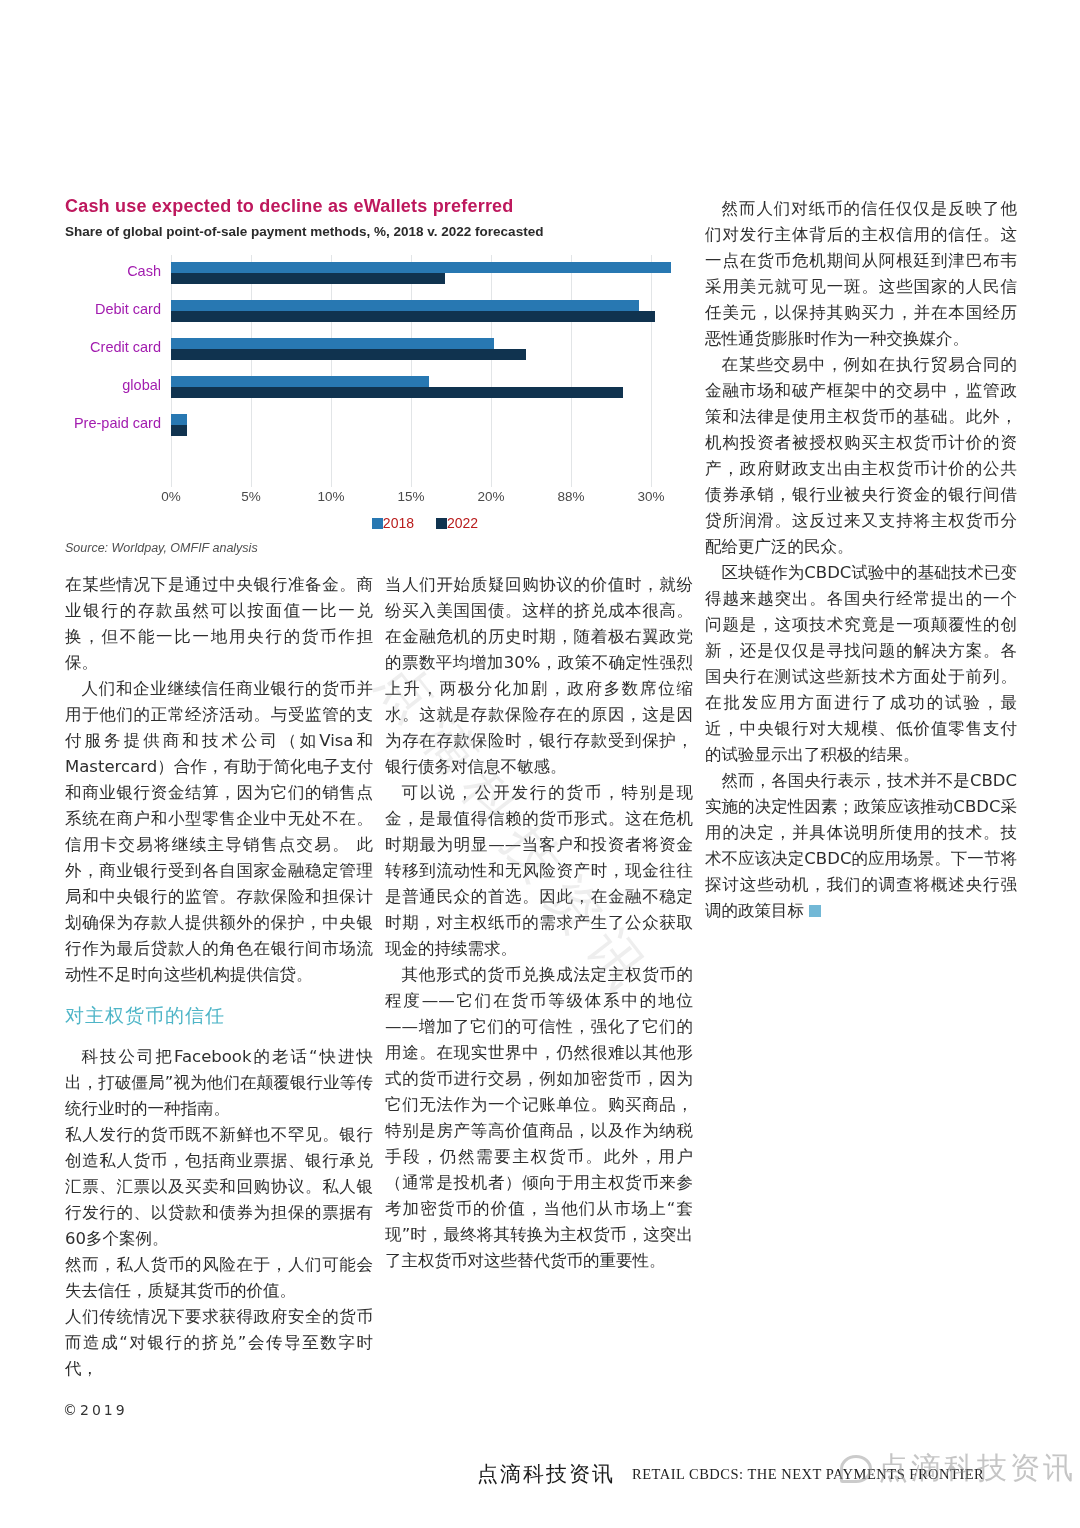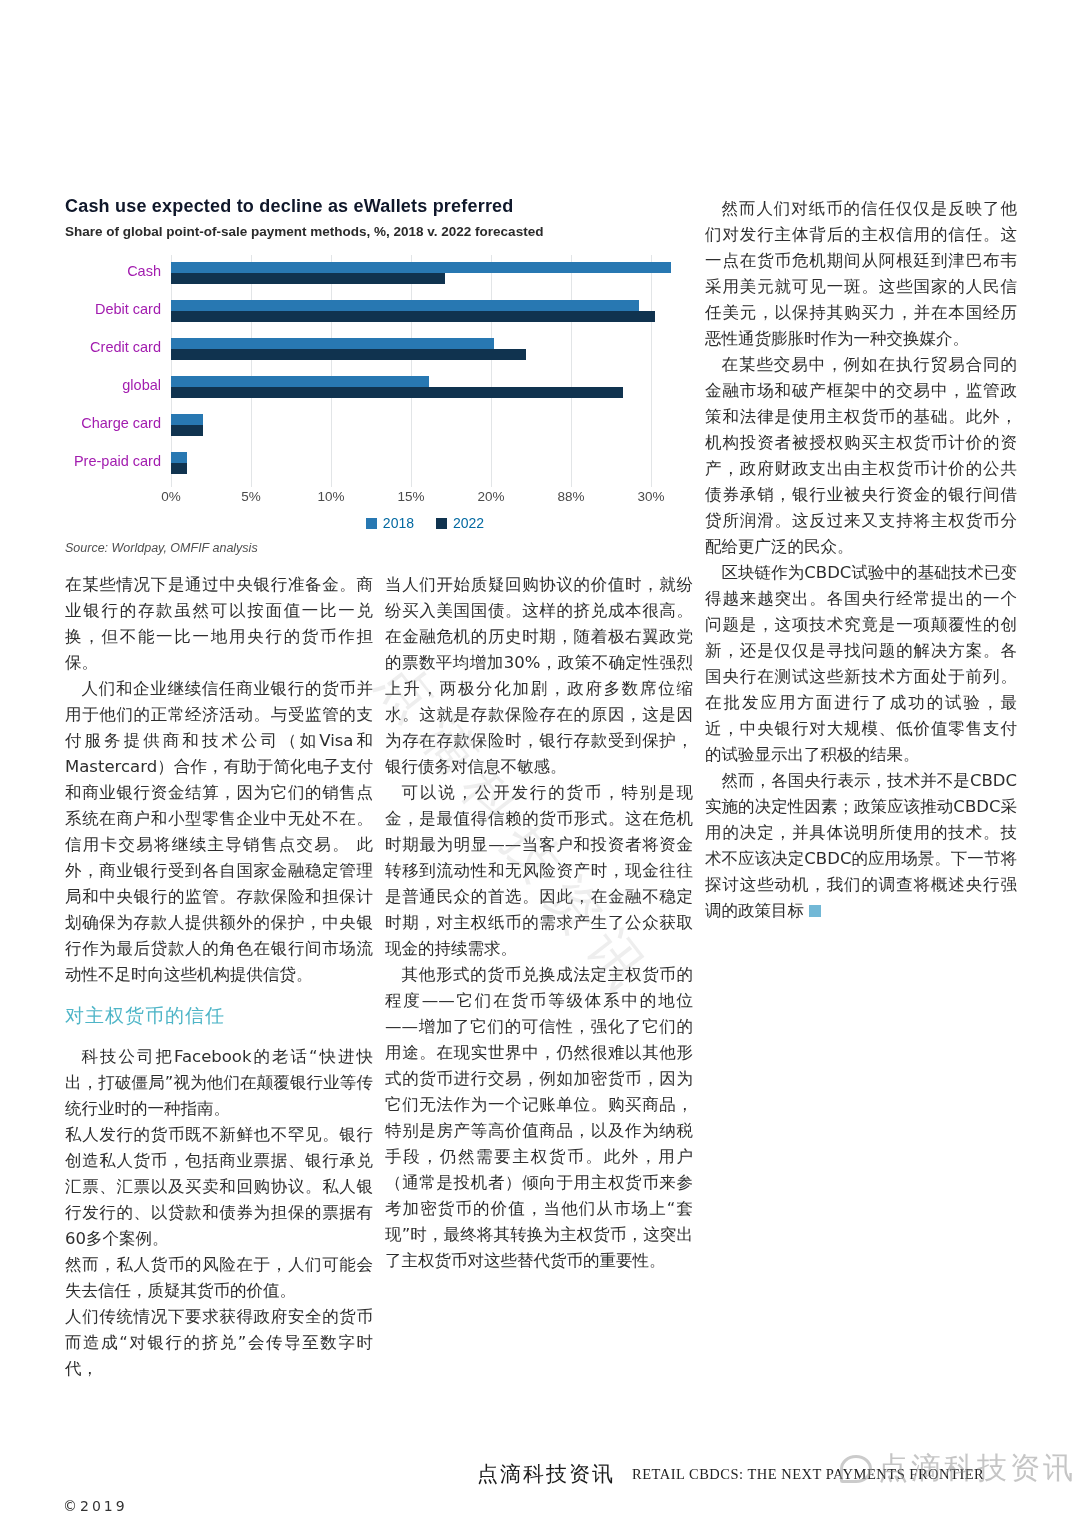--- a/index.html
+++ b/index.html
@@ -3,53 +3,53 @@
 <meta charset="utf-8">
 <style>
   html,body{margin:0;padding:0;}
   body{
     width:1080px;height:1528px;position:relative;background:#ffffff;
     font-family:"DejaVu Sans","Liberation Sans",sans-serif;
     color:#2e2e2e;overflow:hidden;
   }
   
   .chart{position:absolute;left:65px;top:196px;width:614px;}
-  .chart-title{font-family:"Liberation Sans",sans-serif;font-weight:bold;font-size:18px;color:#0f172a;letter-spacing:.2px;}
+  .chart-title{font-family:"Liberation Sans",sans-serif;font-weight:bold;font-size:18px;color:#be185d;letter-spacing:.2px;}
   .chart-subtitle{font-family:"Liberation Sans",sans-serif;font-weight:bold;font-size:13.5px;color:#2b2b2b;margin-top:7px;}
   .chart-area{position:relative;margin-top:16px;padding-left:106px;height:232px;}
   .grid-layer{position:absolute;left:106px;right:4px;top:0;bottom:0;}
   .gridline{position:absolute;top:0;bottom:0;width:1px;background:#e2e5e7;}
   .chart-row{position:relative;height:38px;}
   .row-label{position:absolute;left:-106px;width:96px;text-align:right;top:8px;
     font-family:"Liberation Sans",sans-serif;font-size:14.5px;color:#a21caf;}
   .bars{position:relative;padding-top:7px;z-index:2;}
   .bar{height:11px;}
   .ticks{position:relative;margin-left:106px;margin-right:4px;height:20px;}
   .tick{position:absolute;transform:translateX(-50%);font-family:"Liberation Sans",sans-serif;font-size:13.5px;color:#4a4a4a;top:2px;}
   .legend{margin-left:106px;margin-top:8px;display:flex;justify-content:center;gap:22px;}
-  .legend-item{display:flex;align-items:center;gap:6px;font-family:"Liberation Sans",sans-serif;font-size:14px;color:#0369a1;}
+  .legend-item{display:flex;align-items:center;font-family:"Liberation Sans",sans-serif;font-size:14px;color:#b91c1c;}
   .legend-swatch{width:11px;height:11px;display:inline-block;}
   .chart-source{margin-top:10px;font-family:"Liberation Sans",sans-serif;font-style:italic;font-size:12.5px;color:#4f4f4f;}
   
   .col{position:absolute;font-size:16.5px;line-height:26px;text-align:justify;color:#2e2e2e;}
   .col p{margin:0;}
   .col p.indent{text-indent:1em;}
   .col h2{margin:14px 0 16px 0;font-size:19px;color:#4eb5c7;font-weight:normal;letter-spacing:1px;}
   .col-left{left:65px;top:572px;width:308px;}
   .col-mid{left:385px;top:572px;width:308px;}
   .col-right{left:705px;top:196px;width:312px;}
   .end-marker{display:inline-block;width:12px;height:12px;margin-left:5px;vertical-align:-1px;}
   
   .wm-diagonal{
     position:absolute;left:418px;top:648px;z-index:3;pointer-events:none;
     transform:rotate(52deg);transform-origin:left top;
     font-size:54px;color:rgba(150,150,150,0.16);letter-spacing:14px;white-space:nowrap;
   }
   
-  .copyright{position:absolute;left:63px;top:1498px;font-size:14px;letter-spacing:3px;color:#333;}
+  .copyright{position:absolute;left:63px;top:1402px;font-size:14px;letter-spacing:3px;color:#333;}
   .footer-brand{position:absolute;left:477px;top:1460px;font-family:"Liberation Serif","DejaVu Serif",serif;
     font-size:21px;color:#1c1c1c;letter-spacing:2px;}
   .footer-article{position:absolute;left:632px;top:1466px;font-family:"Liberation Serif","DejaVu Serif",serif;
     font-size:14.5px;color:#222;letter-spacing:.5px;white-space:nowrap;}
   .footer-wm{position:absolute;right:4px;top:1448px;display:flex;align-items:center;gap:6px;
     color:rgba(150,150,150,0.55);z-index:4;}
   .footer-wm-text{font-size:30px;letter-spacing:3px;white-space:nowrap;}
   .footer-wm-icon{width:32px;height:28px;border:3px solid rgba(160,160,160,0.55);border-radius:50% 50% 50% 8%;
     box-sizing:border-box;}
 </style>
@@ -89,27 +89,20 @@
           <div class="bars">
             <div class="bar" style="width: 63.4921%; background: rgb(40, 120, 178);"></div>
             <div class="bar" style="width: 69.8413%; background: rgb(16, 51, 79);"></div>
           </div>
         </div>
         <div class="chart-row">
           <div class="row-label">global</div>
           <div class="bars">
             <div class="bar" style="width: 50.7937%; background: rgb(40, 120, 178);"></div>
             <div class="bar" style="width: 88.8889%; background: rgb(16, 51, 79);"></div>
-          </div>
-        </div>
-        <div class="chart-row">
-          <div class="row-label">Charge card</div>
-          <div class="bars">
-            <div class="bar" style="width: 6.34921%; background: rgb(40, 120, 178);"></div>
-            <div class="bar" style="width: 6.34921%; background: rgb(16, 51, 79);"></div>
           </div>
         </div>
         <div class="chart-row">
           <div class="row-label">Pre-paid card</div>
           <div class="bars">
             <div class="bar" style="width: 3.1746%; background: rgb(40, 120, 178);"></div>
             <div class="bar" style="width: 3.1746%; background: rgb(16, 51, 79);"></div>
           </div>
         </div>
       </div>

